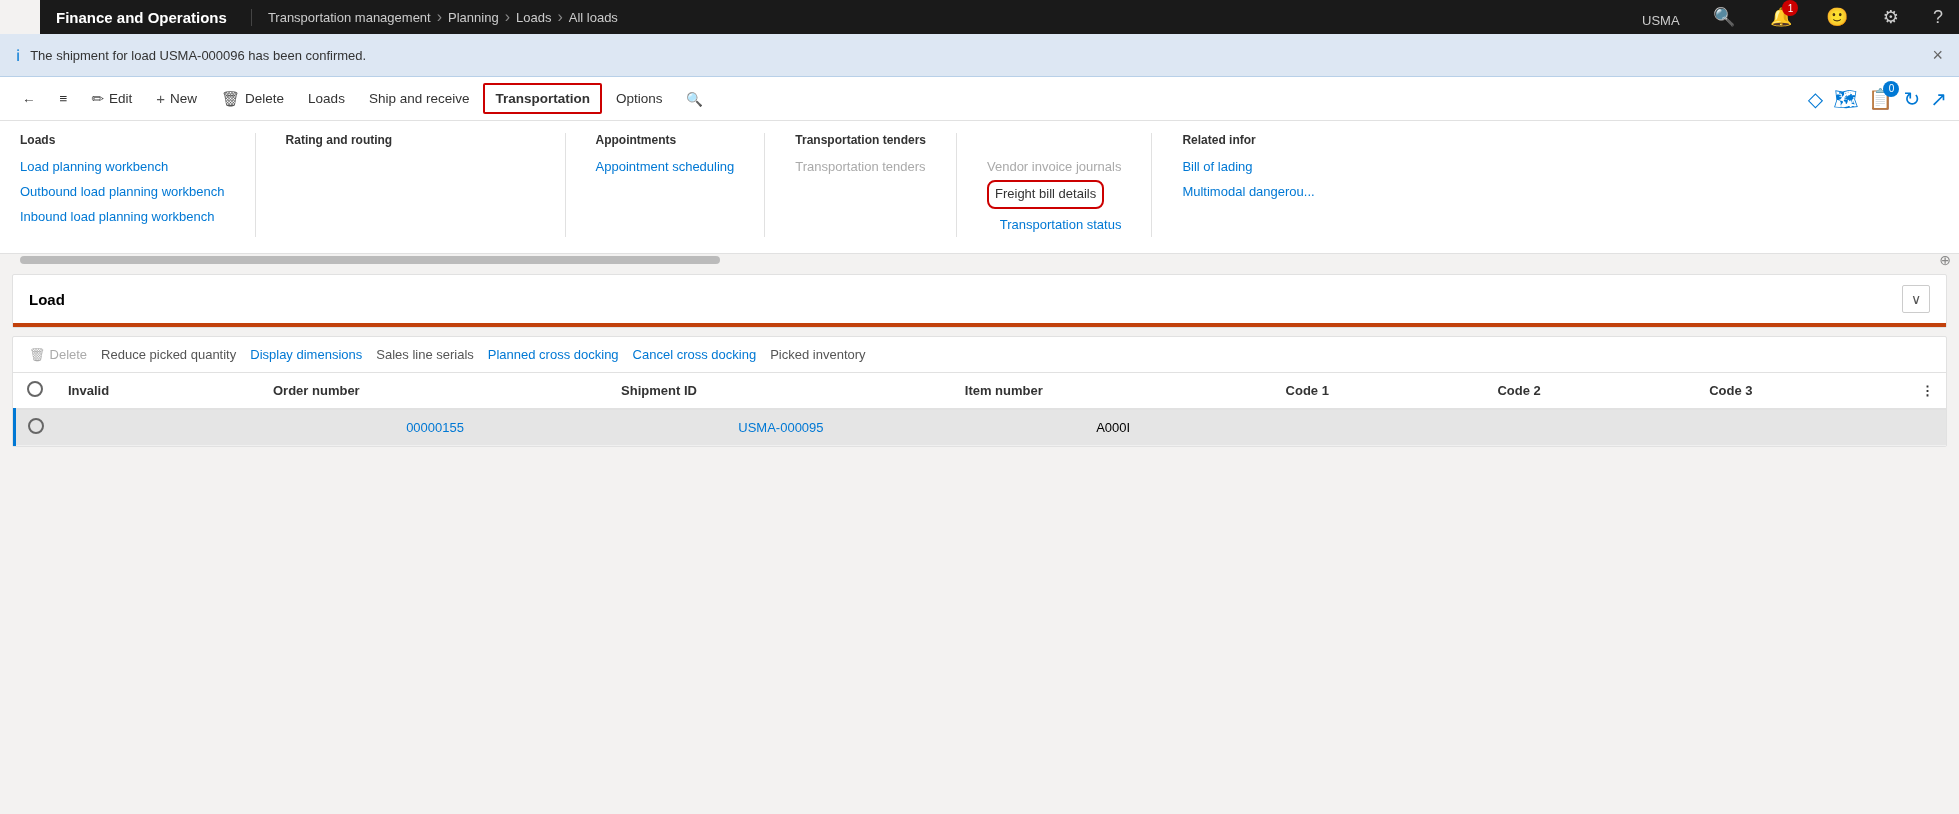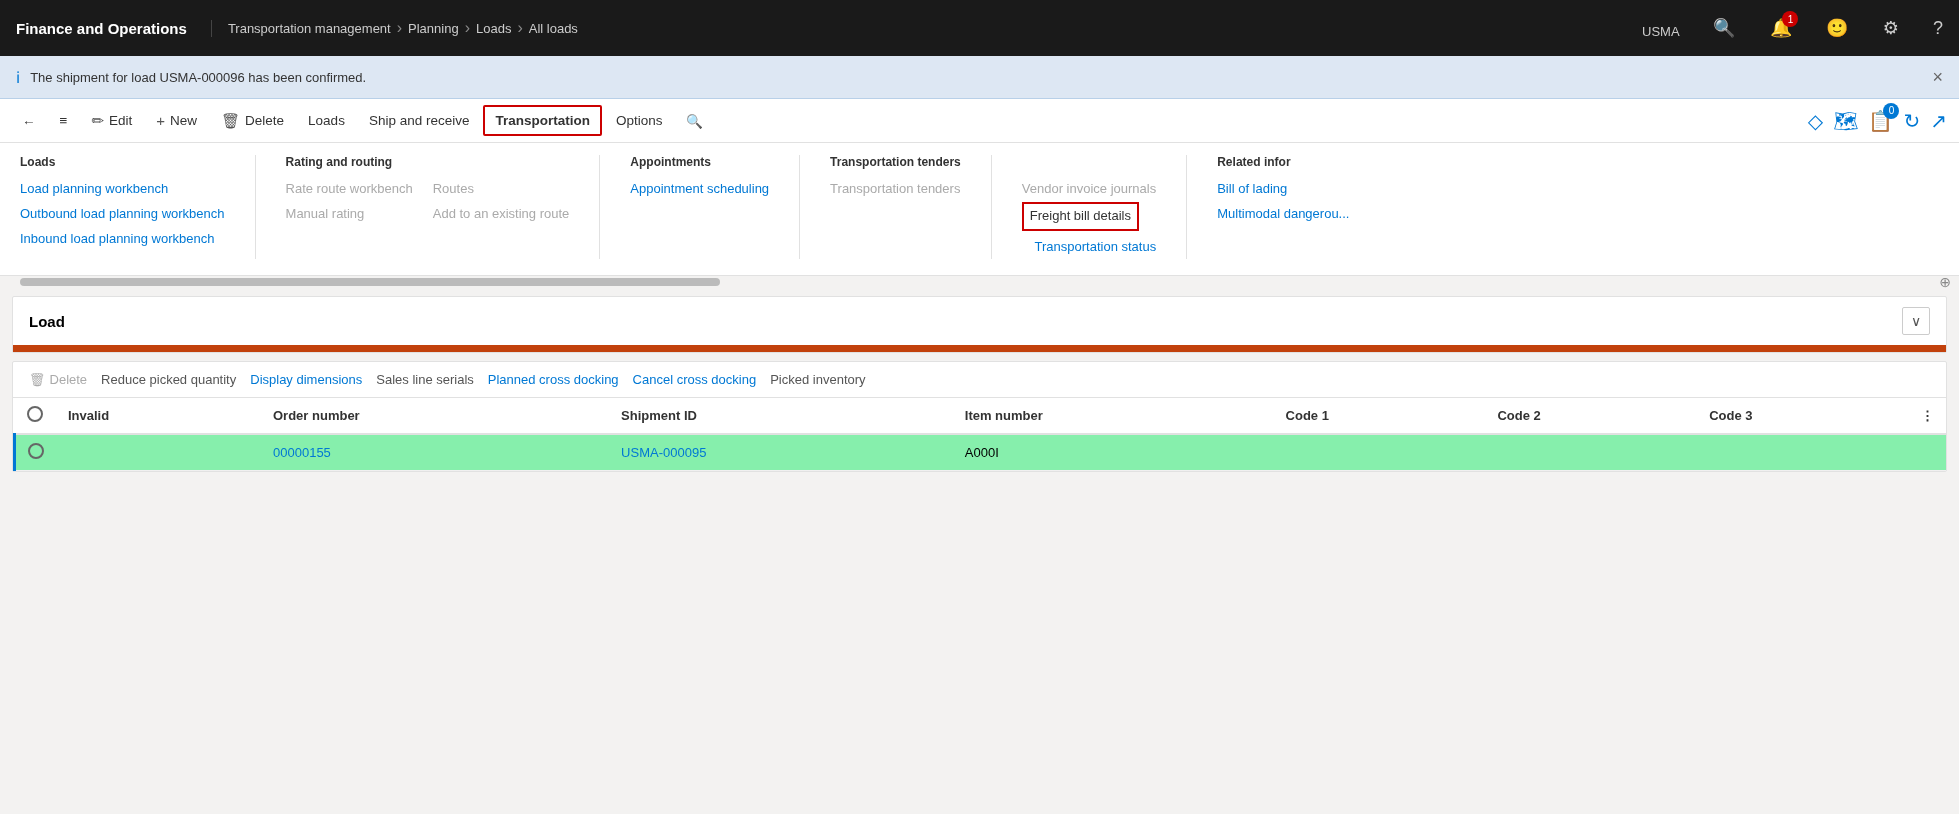--- a/index.html
+++ b/index.html
@@ -4,23 +4,24 @@
   <style>
     * { box-sizing: border-box; margin: 0; padding: 0; }
     body { font-family: 'Segoe UI', Arial, sans-serif; font-size: 14px; background: #f3f2f1; overflow: hidden; width: 1959px; }
 
     
     .top-bar {
       background: #1a1a1a;
       color: #fff;
       display: flex;
       align-items: center;
-      height: 56px;
+      height: 34px;
       padding: 0 16px;
       gap: 0;
+      margin-left: 40px;
     }
     .top-bar-title {
       font-weight: 700;
       font-size: 15px;
       color: #fff;
       white-space: nowrap;
       padding-right: 24px;
       border-right: 1px solid #444;
       margin-right: 16px;
     }
@@ -169,21 +170,21 @@
       line-height: 1.6;
     }
     .menu-item.disabled {
       color: #aaa;
       cursor: default;
     }
     .menu-item.highlighted {
       border: 2px solid #c00;
       padding: 2px 6px;
       color: #333;
-      border-radius: 0;
+      border-radius: 8px;
       cursor: pointer;
     }
     .menu-section-pair {
       display: flex;
       gap: 20px;
     }
     .menu-col { display: flex; flex-direction: column; }
 
     
     .scroll-hint {
@@ -213,21 +214,21 @@
       background: #fff;
       margin: 8px 12px;
       border: 1px solid #e1e1e1;
       border-radius: 2px;
     }
     .load-header {
       display: flex;
       align-items: center;
       justify-content: space-between;
       padding: 10px 16px;
-      border-bottom: 7px solid #c2410c;
+      border-bottom: 4px solid #c2410c;
     }
     .load-header-title {
       font-weight: 600;
       font-size: 15px;
     }
     .collapse-btn {
       border: 1px solid #ccc;
       background: #fff;
       border-radius: 2px;
       width: 28px;
@@ -285,21 +286,21 @@
       font-weight: 600;
       font-size: 13px;
       color: #333;
       white-space: nowrap;
     }
     .grid-table td {
       padding: 8px 12px;
       font-size: 13px;
       border-bottom: 1px solid #f0f0f0;
     }
-    .grid-row-selected td { background: #86efac; }
+    .grid-row-selected td { background: #e5e5e5; text-align: center; }
     .grid-row-selected td:first-child {
       border-left: 3px solid #0078d4;
     }
     .col-radio { width: 36px; text-align: center; }
     .radio-circle {
       width: 16px;
       height: 16px;
       border-radius: 50%;
       border: 2px solid #666;
       display: inline-block;
@@ -391,30 +392,20 @@
 
   <div class="menu-section">
     <div class="menu-section-title">Loads</div>
     <div class="menu-item">Load planning workbench</div>
     <div class="menu-item">Outbound load planning workbench</div>
     <div class="menu-item">Inbound load planning workbench</div>
   </div>
 
   <div class="menu-section" style="min-width:280px;">
     <div class="menu-section-title">Rating and routing</div>
-    <div class="menu-section-pair">
-      <div class="menu-col">
-        <div class="menu-item disabled">Rate route workbench</div>
-        <div class="menu-item disabled">Manual rating</div>
-      </div>
-      <div class="menu-col">
-        <div class="menu-item disabled">Routes</div>
-        <div class="menu-item disabled">Add to an existing route</div>
-      </div>
-    </div>
   </div>
 
   <div class="menu-section">
     <div class="menu-section-title">Appointments</div>
     <div class="menu-item">Appointment scheduling</div>
   </div>
 
   <div class="menu-section">
     <div class="menu-section-title">Transportation tenders</div>
     <div class="menu-item disabled">Transportation tenders</div>

